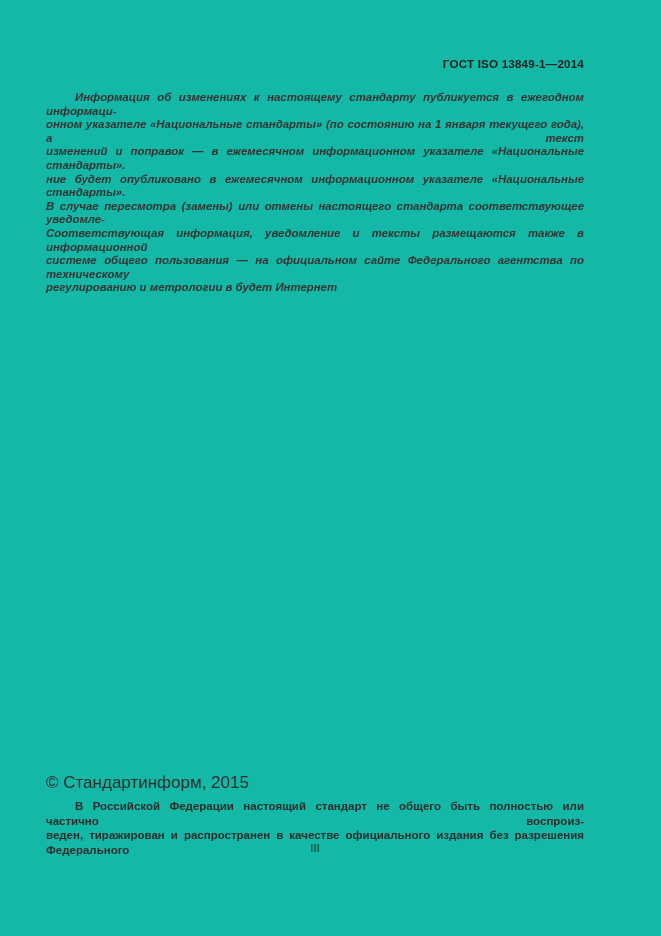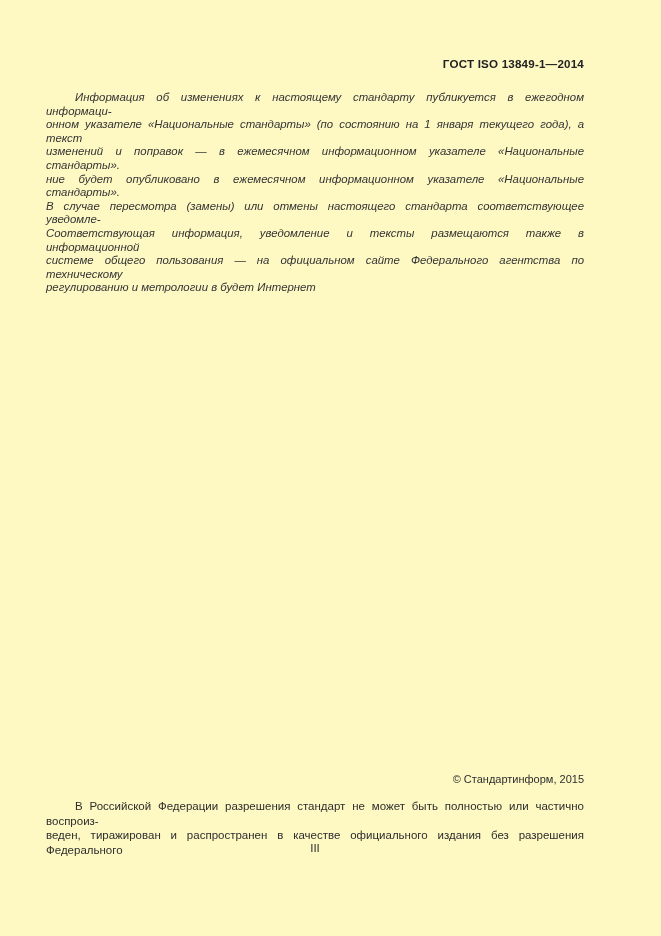--- a/index.html
+++ b/index.html
@@ -4,21 +4,21 @@
 <style>
   html, body {
     margin: 0;
     padding: 0;
     background: #ffffff;
   }
   .page {
     position: relative;
     width: 661px;
     height: 936px;
-    background: #fef9c3;
+    background: #14b8a6;
     font-family: "Liberation Sans", sans-serif;
     color: #2d2d2d;
     overflow: hidden;
   }
   .doc-header {
     position: absolute;
     top: 57px;
     left: 46px;
     width: 538px;
     text-align: right;
@@ -33,36 +33,37 @@
     left: 46px;
     width: 538px;
     font-style: italic;
     font-size: 11.4px;
     line-height: 13.6px;
     color: #333333;
   }
   .line {
     text-align: justify;
     text-align-last: justify;
+    font-weight: bold;
     -moz-text-align-last: justify;
   }
   .line.first {
     text-indent: 29px;
   }
   .line.last {
     text-align-last: left;
     -moz-text-align-last: left;
   }
   .copyright {
     position: absolute;
     top: 773px;
     left: 46px;
     width: 538px;
-    text-align: right;
-    font-size: 11px;
+    text-align: left;
+    font-size: 17px;
     color: #2d2d2d;
   }
   .restriction {
     position: absolute;
     top: 799px;
     left: 46px;
     width: 538px;
     font-size: 11.5px;
     line-height: 14.6px;
     color: #2d2d2d;
@@ -91,19 +92,19 @@
     <div class="line">ние будет опубликовано в ежемесячном информационном указателе «Национальные стандарты».</div>
     <div class="line">В случае пересмотра (замены) или отмены настоящего стандарта соответствующее уведомле-</div>
     <div class="line">Соответствующая информация, уведомление и тексты размещаются также в информационной</div>
     <div class="line">системе общего пользования — на официальном сайте Федерального агентства по техническому</div>
     <div class="line last">регулированию и метрологии в будет Интернет</div>
   </div>
 
   <div class="copyright">© Стандартинформ, 2015</div>
 
   <div class="restriction">
-    <div class="line first">В Российской Федерации разрешения стандарт не может быть полностью или частично воспроиз-</div>
+    <div class="line first">В Российской Федерации настоящий стандарт не общего быть полностью или частично воспроиз-</div>
     <div class="line">веден, тиражирован и распространен в качестве официального издания без разрешения Федерального</div>
   </div>
 
   <div class="page-number">III</div>
 
 </div>
 
 </body></html>

